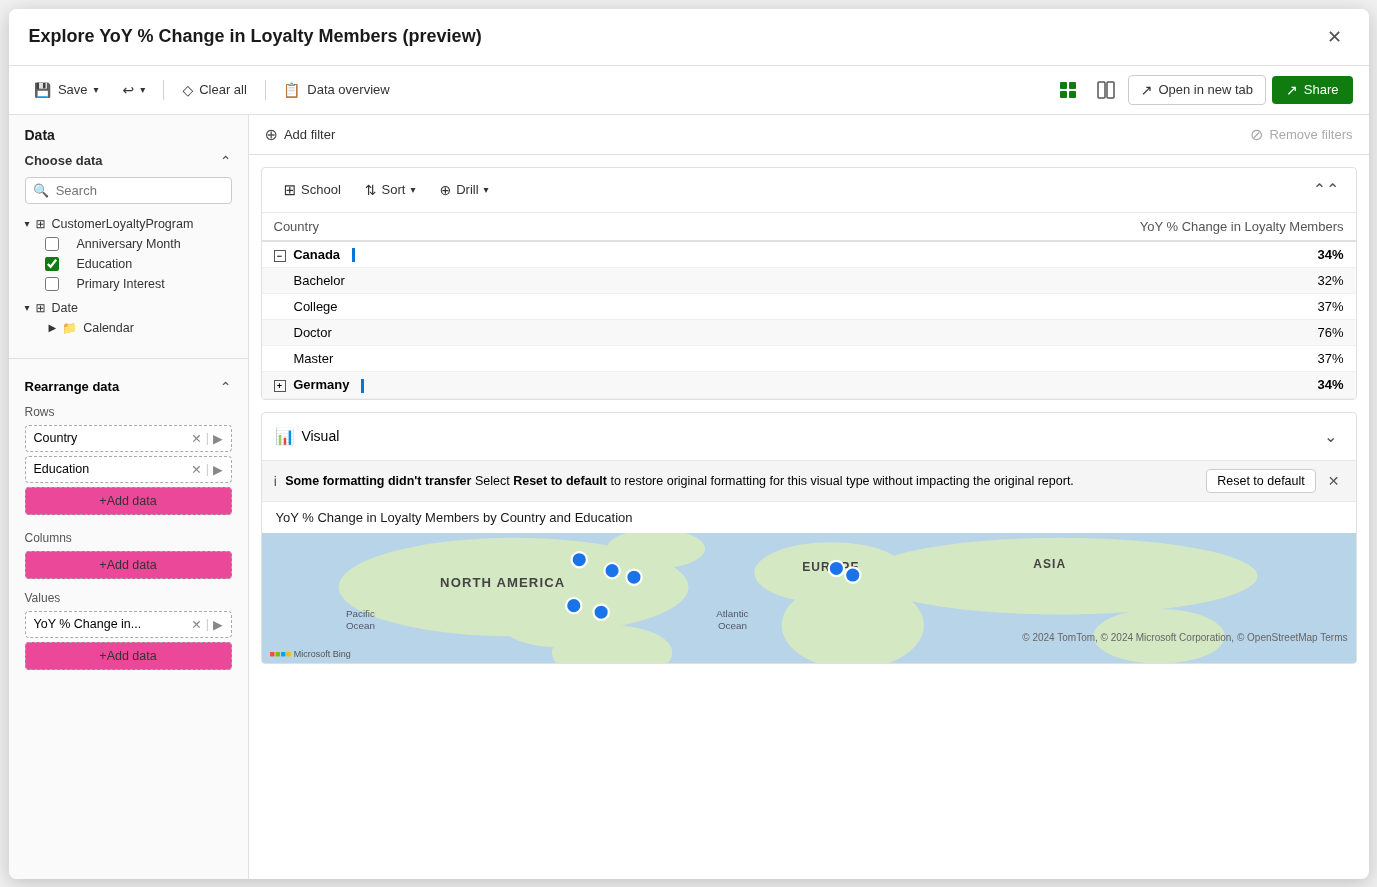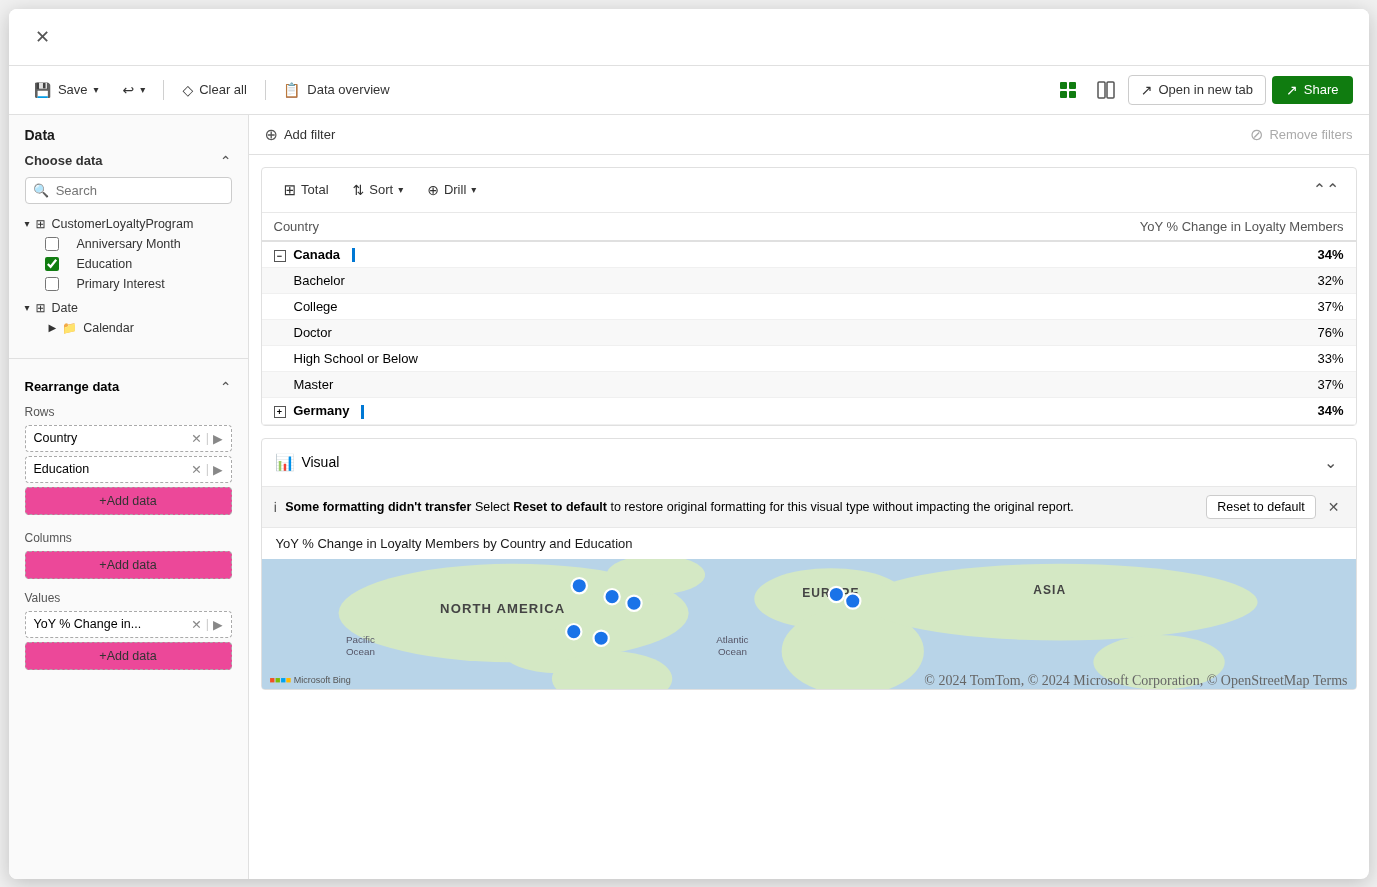--- a/index.html
+++ b/index.html
@@ -58,31 +58,32 @@
     .blue-bar { display: inline-block; width: 3px; height: 14px; background: #0078d4; margin-left: 8px; vertical-align: middle; }
     .visual-section { margin: 0 12px 12px 12px; border: 1px solid #e0e0e0; border-radius: 4px; background: #fff; overflow: hidden; }
     .visual-header { display: flex; align-items: center; justify-content: space-between; padding: 10px 14px; border-bottom: 1px solid #e8e8e8; }
     .visual-title-row { display: flex; align-items: center; gap: 6px; font-size: 14px; font-weight: 500; }
     .info-banner { display: flex; align-items: center; gap: 8px; padding: 8px 12px; background: #f5f5f5; border-bottom: 1px solid #e8e8e8; font-size: 12.5px; }
     .info-banner .bold { font-weight: 600; }
     .reset-btn { margin-left: auto; padding: 4px 10px; border: 1px solid #ccc; background: #fff; border-radius: 4px; cursor: pointer; font-size: 12.5px; }
     .banner-close { border: none; background: none; cursor: pointer; color: #555; font-size: 14px; padding: 2px 4px; }
     .map-container { position: relative; background: #b8d4e8; height: 130px; overflow: hidden; }
     .map-title { padding: 8px 14px; font-size: 13px; font-weight: 500; color: #1a1a1a; }
-    .map-copyright { position: absolute; bottom: 0; right: 8px; font-size: 14px; color: #666; font-family: Liberation Serif, serif; }
+    .map-copyright { position: absolute; bottom: 20px; right: 8px; font-size: 10px; color: #666; }
     .map-bing { position: absolute; bottom: 4px; left: 8px; font-size: 9px; }
     .scrollbar-area { position: relative; }
     .matrix-scroll { max-height: 280px; overflow-y: auto; }
   </style>
 </head>
 <body>
 
 <div class="window">
 
   <div class="title-bar">
+    <span class="title-bar-title">Explore YoY % Change in Loyalty Members (preview)</span>
     <button class="close-btn">✕</button>
   </div>
 
   <div class="toolbar">
     <button class="toolbar-btn">
       <span style="font-size:14px;">💾</span>
       <span>Save</span>
       <span style="font-size:10px;">▾</span>
     </button>
     <button class="toolbar-btn">
@@ -232,21 +233,21 @@
         <button class="remove-filters-btn">
           <span style="font-size:16px;">⊘</span>
           <span>Remove filters</span>
         </button>
       </div>
 
       <div class="matrix-section">
         <div class="matrix-toolbar">
           <button class="matrix-tool-btn">
             <span style="font-size:15px;">⊞</span>
-            <span>Total</span>
+            <span>School</span>
           </button>
           <button class="matrix-tool-btn">
             <span style="font-size:14px;">⇅</span>
             <span>Sort</span>
             <span style="font-size:10px;">▾</span>
           </button>
           <button class="matrix-tool-btn">
             <span style="font-size:14px;">⊕</span>
             <span>Drill</span>
             <span style="font-size:10px;">▾</span>
@@ -277,24 +278,20 @@
               </tr>
               <tr>
                 <td style="padding-left:32px;">College</td>
                 <td class="right">37%</td>
               </tr>
               <tr>
                 <td style="padding-left:32px;">Doctor</td>
                 <td class="right">76%</td>
               </tr>
               <tr>
-                <td style="padding-left:32px;">High School or Below</td>
-                <td class="right">33%</td>
-              </tr>
-              <tr>
                 <td style="padding-left:32px;">Master</td>
                 <td class="right">37%</td>
               </tr>
 
               <tr class="bold">
                 <td>
                   <span class="expand-icon">+</span>
                   <span>Germany</span>
                   <span class="blue-bar"></span>
                 </td>

